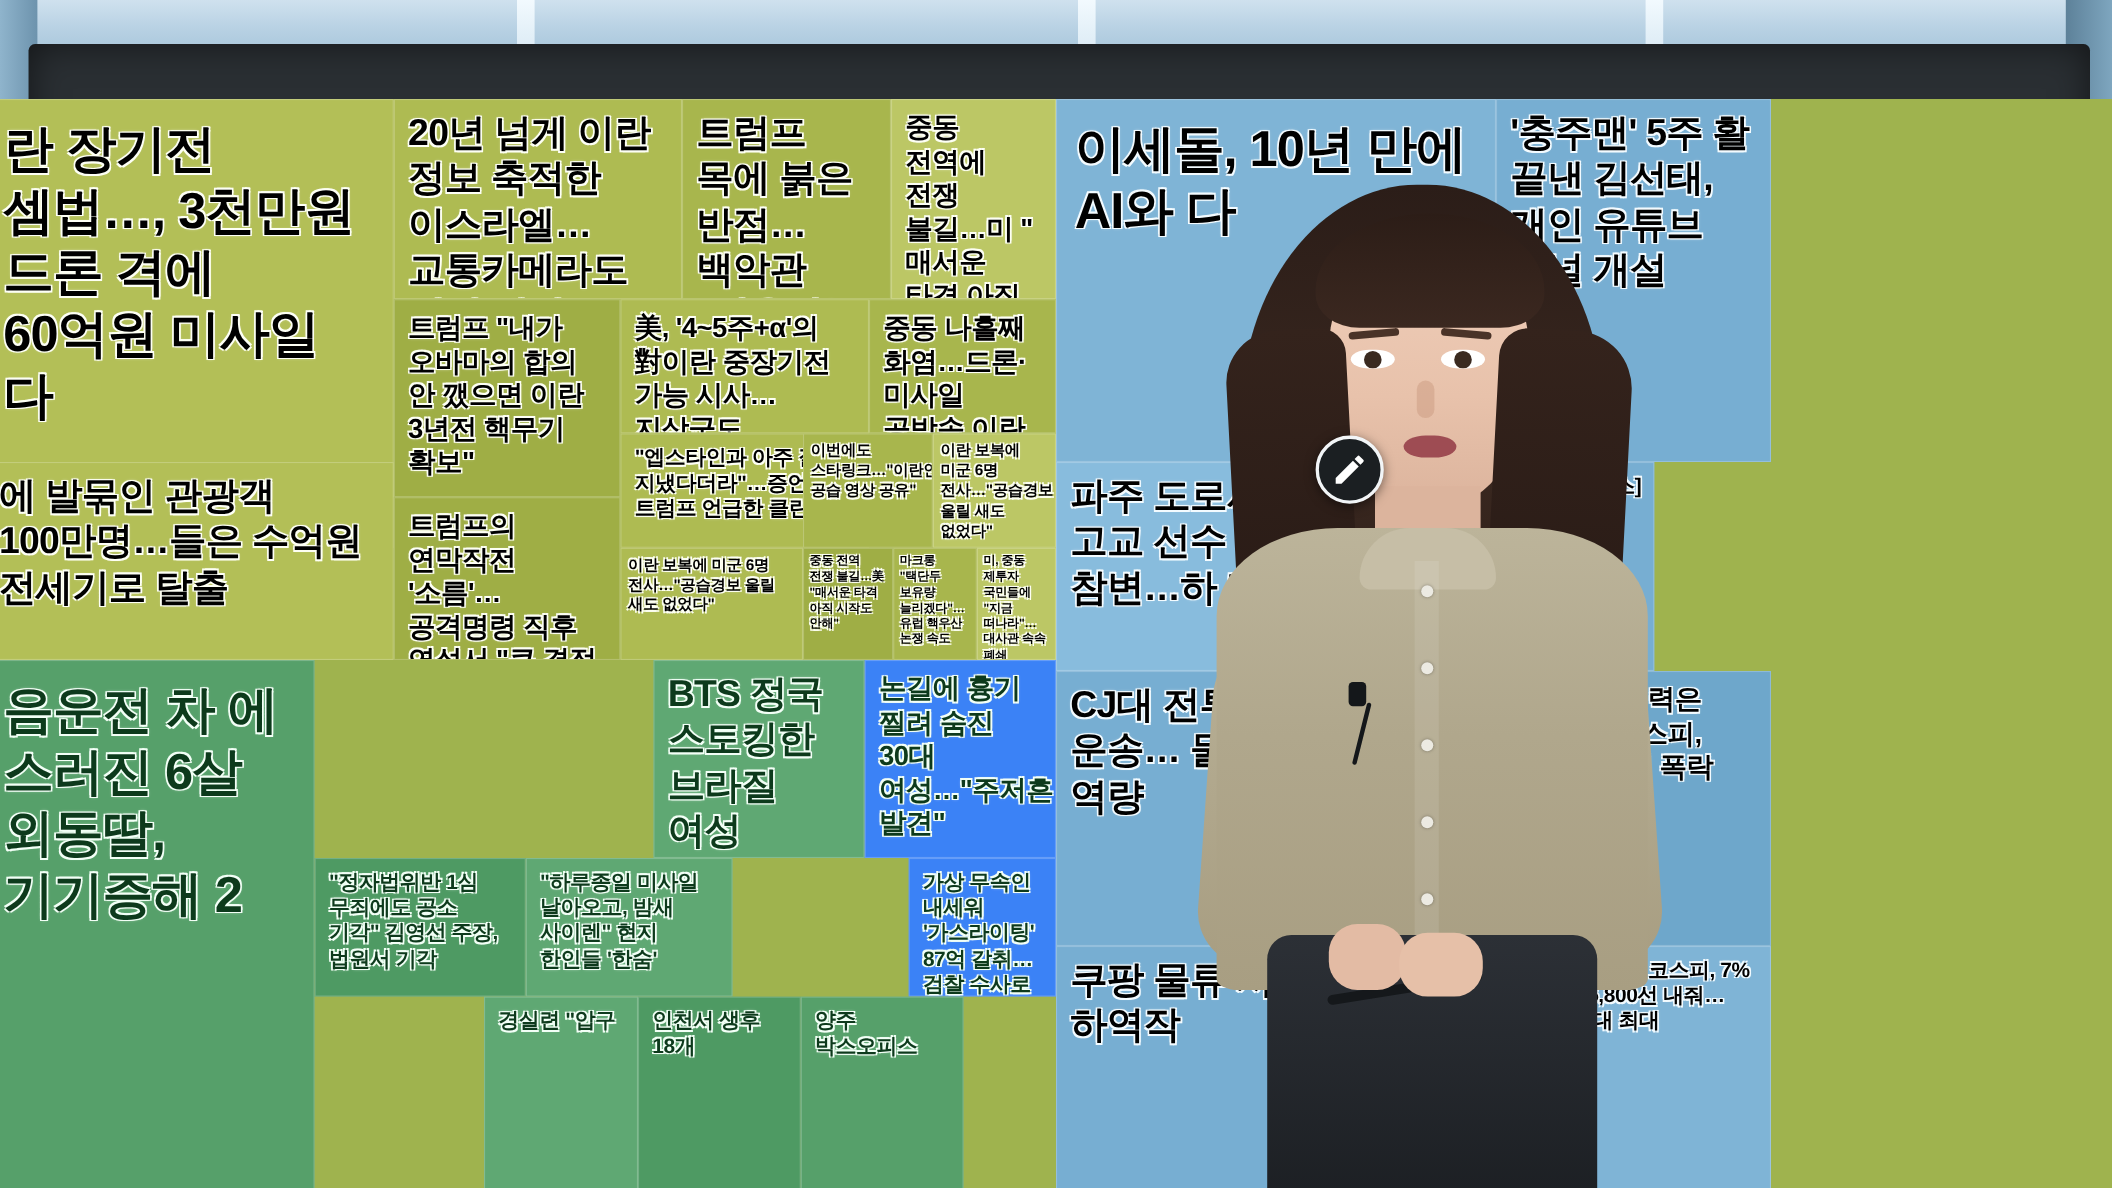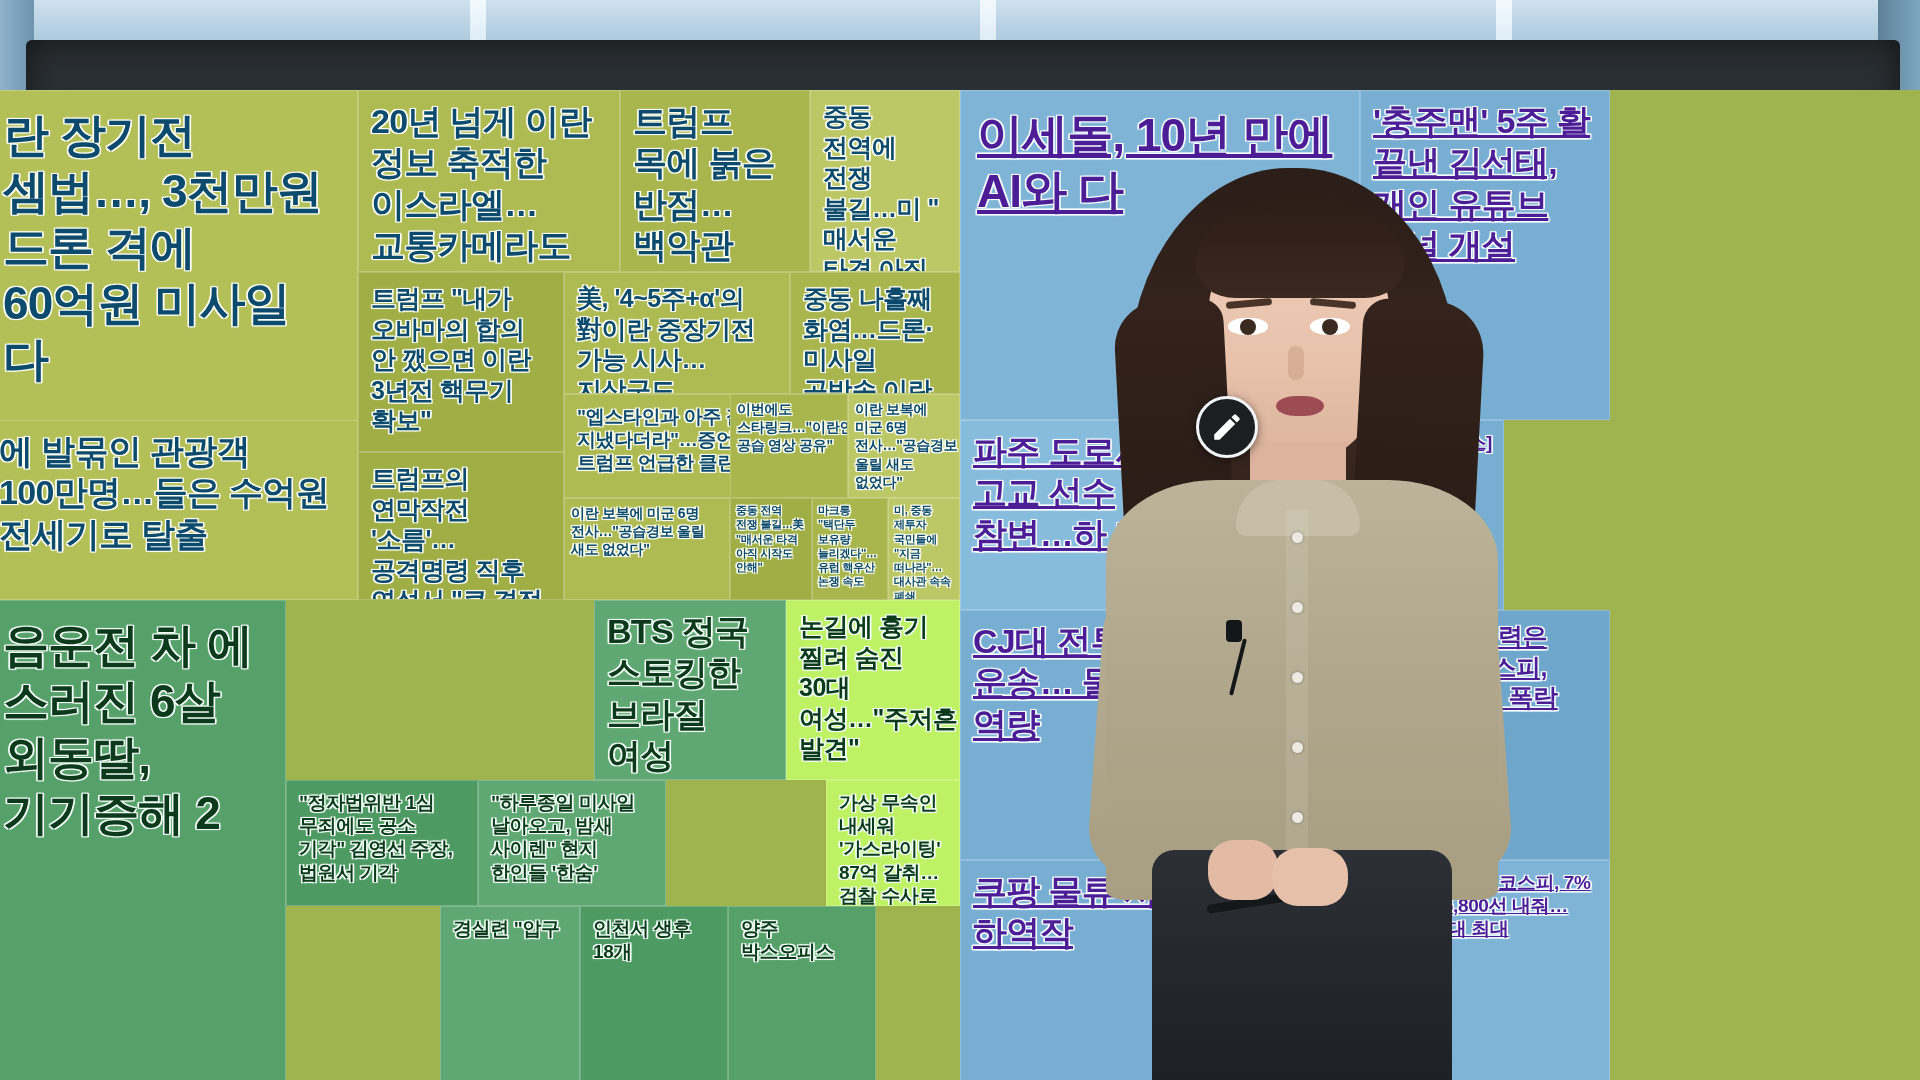--- a/index.html
+++ b/index.html
@@ -48,59 +48,58 @@
     border:1px solid rgba(255,255,255,.22);
     display:flex; align-items:flex-start;
     padding:10px 12px 6px 12px;
     line-height:1.22;
     font-weight:700;
     letter-spacing:-.02em;
     word-break:keep-all;
   }
   .tile .txt {
     display:block; width:100%;
-    color:#0c4a6e;
+    color:#000000;
     text-shadow:
       -1.4px -1.4px 0 #fdfff4, 1.4px -1.4px 0 #fdfff4,
       -1.4px 1.4px 0 #fdfff4, 1.4px 1.4px 0 #fdfff4,
       0 0 3px rgba(255,255,255,.8);
   }
 
   
   .c-olive  { background:#b3bf57; }
   .c-olive2 { background:#aebb52; }
   .c-olive3 { background:#a8b64d; }
   .c-olive4 { background:#9fae45; }
   .c-olive5 { background:#bcc765; }
 
   
   .c-green  { background:#56a06a; }
   .c-green2 { background:#4e9a63; }
   .c-green3 { background:#5fa873; }
-  .c-green4 { background:#bef264; }
+  .c-green4 { background:#3b82f6; }
   .c-green .txt, .c-green2 .txt, .c-green3 .txt, .c-green4 .txt {
     color:#0d3a1c;
     text-shadow:
       -1.4px -1.4px 0 #f2fff6, 1.4px -1.4px 0 #f2fff6,
       -1.4px 1.4px 0 #f2fff6, 1.4px 1.4px 0 #f2fff6,
       0 0 3px rgba(255,255,255,.75);
   }
 
   
   .c-blue  { background:#7fb4d6; }
   .c-blue2 { background:#77aed2; }
   .c-blue3 { background:#88bcdd; }
   .c-blue4 { background:#6ea7cb; }
   .c-blue .txt, .c-blue2 .txt, .c-blue3 .txt, .c-blue4 .txt {
-    color:#4c1d95;
+    color:#000000;
     text-shadow:
       -1.4px -1.4px 0 #f3fbff, 1.4px -1.4px 0 #f3fbff,
       -1.4px 1.4px 0 #f3fbff, 1.4px 1.4px 0 #f3fbff,
       0 0 3px rgba(255,255,255,.8);
-    text-decoration: underline;
   }
 
   
   .s-xl  { font-size:46px; padding:16px 16px; }
   .s-lg  { font-size:34px; }
   .s-md  { font-size:25px; }
   .s-sm  { font-size:19px; }
   .s-xs  { font-size:14px; line-height:1.3; padding:5px 6px; }
   .s-xxs { font-size:11px; line-height:1.3; padding:4px 5px; }
 

